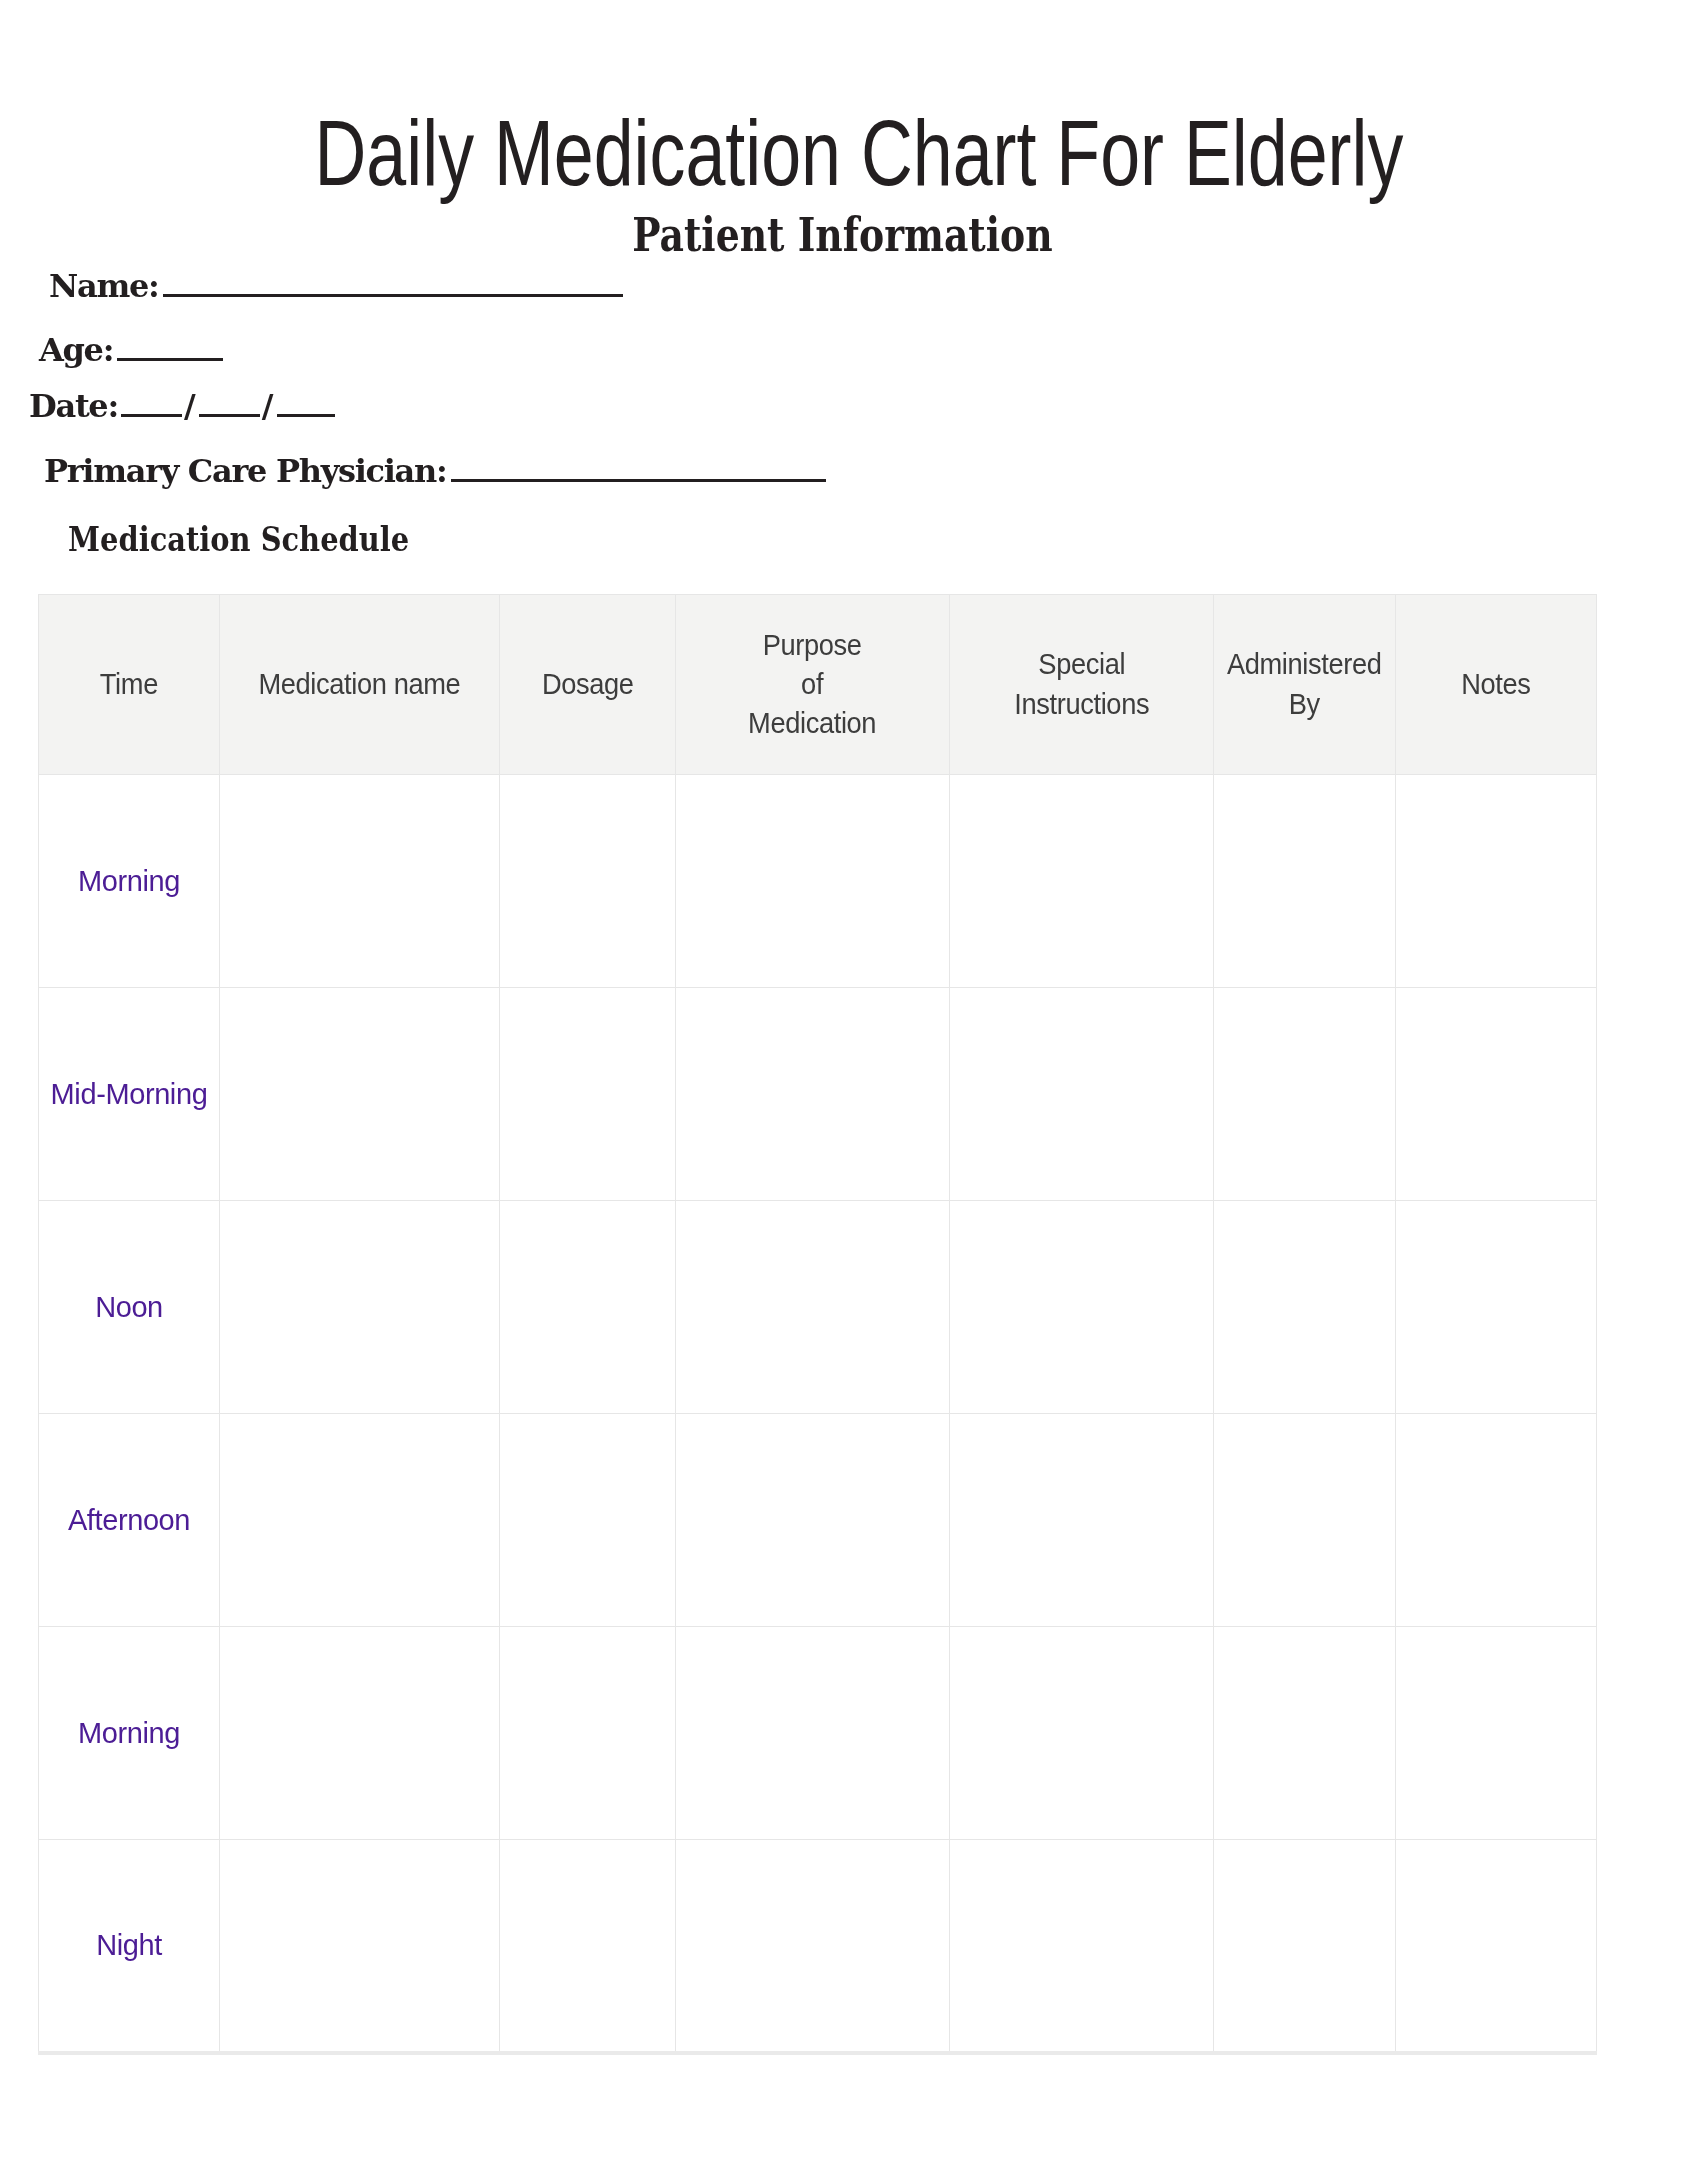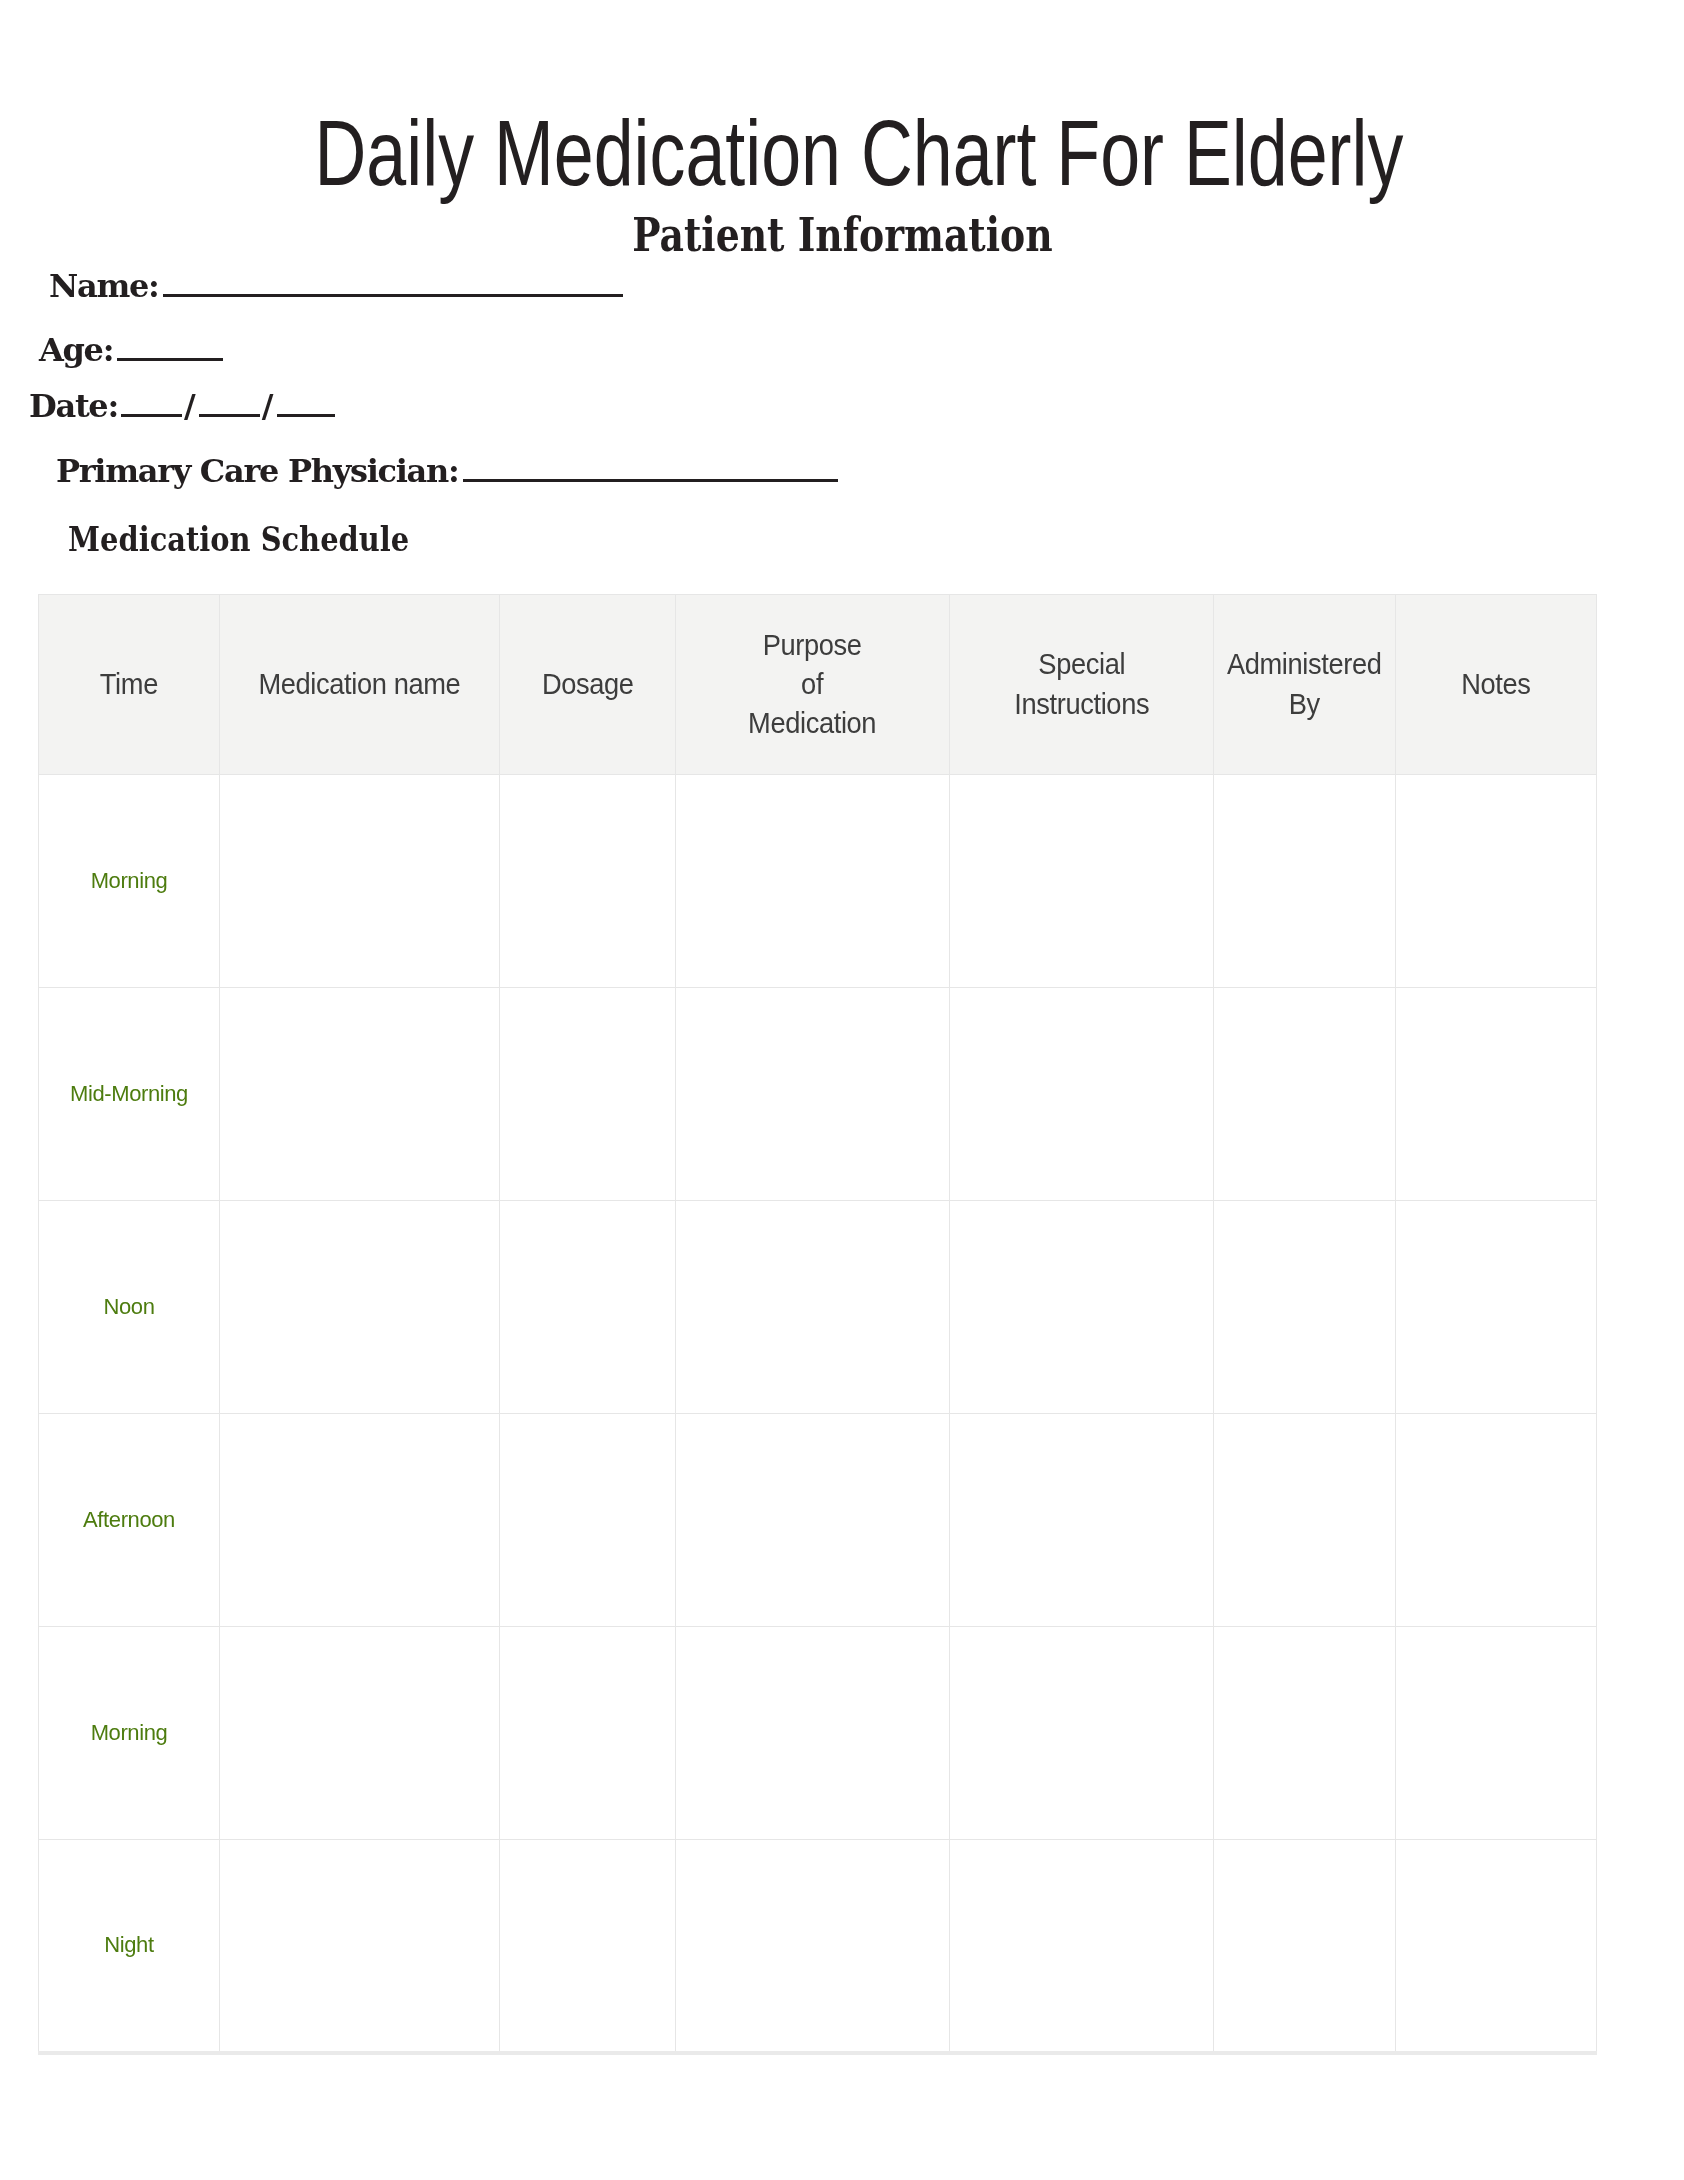--- a/index.html
+++ b/index.html
@@ -86,22 +86,22 @@
   .th-text {
     display: inline-block;
     transform: scaleX(0.94); transform-origin: center;
     white-space: pre-line;
     letter-spacing: -0.4px;
   }
   .schedule-table tbody tr { height: 213px; }
   .schedule-table tbody td { background: #ffffff; }
   .schedule-table tbody tr:last-child td { border-bottom: 4.3px solid #eaeaea; }
   .time-cell {
-    font-size: 22px;
-    color: #4d7c0f;
+    font-size: 29px;
+    color: #4c1d95;
     letter-spacing: -0.4px;
   }
 </style>
 </head>
 <body>
 
 <div class="page">
 
   <h1 class="title"><span class="condense-78">Daily Medication Chart For Elderly</span></h1>
 
@@ -112,21 +112,21 @@
   </div>
 
   <div class="field-row" style="top: 331px; padding-left: 39px;">
     <span class="field-label">Age:</span><span class="field-line" style="width: 106px;"></span>
   </div>
 
   <div class="field-row" style="top: 387px; padding-left: 29px;">
     <span class="field-label">Date:</span><span class="field-line date-seg" style="width: 61px;"></span><span class="date-slash">/</span><span class="field-line date-seg" style="width: 61px;"></span><span class="date-slash">/</span><span class="field-line date-seg" style="width: 58px;"></span>
   </div>
 
-  <div class="field-row" style="top: 452px; padding-left: 56px;">
+  <div class="field-row" style="top: 452px; padding-left: 44px;">
     <span class="field-label">Primary Care Physician:</span><span class="field-line" style="width: 375px;"></span>
   </div>
 
   <h3 class="schedule-heading"><span class="condense-85">Medication Schedule</span></h3>
 
   <table class="schedule-table">
     <colgroup>
       <col style="width: 181px;">
       <col style="width: 280px;">
       <col style="width: 176px;">

